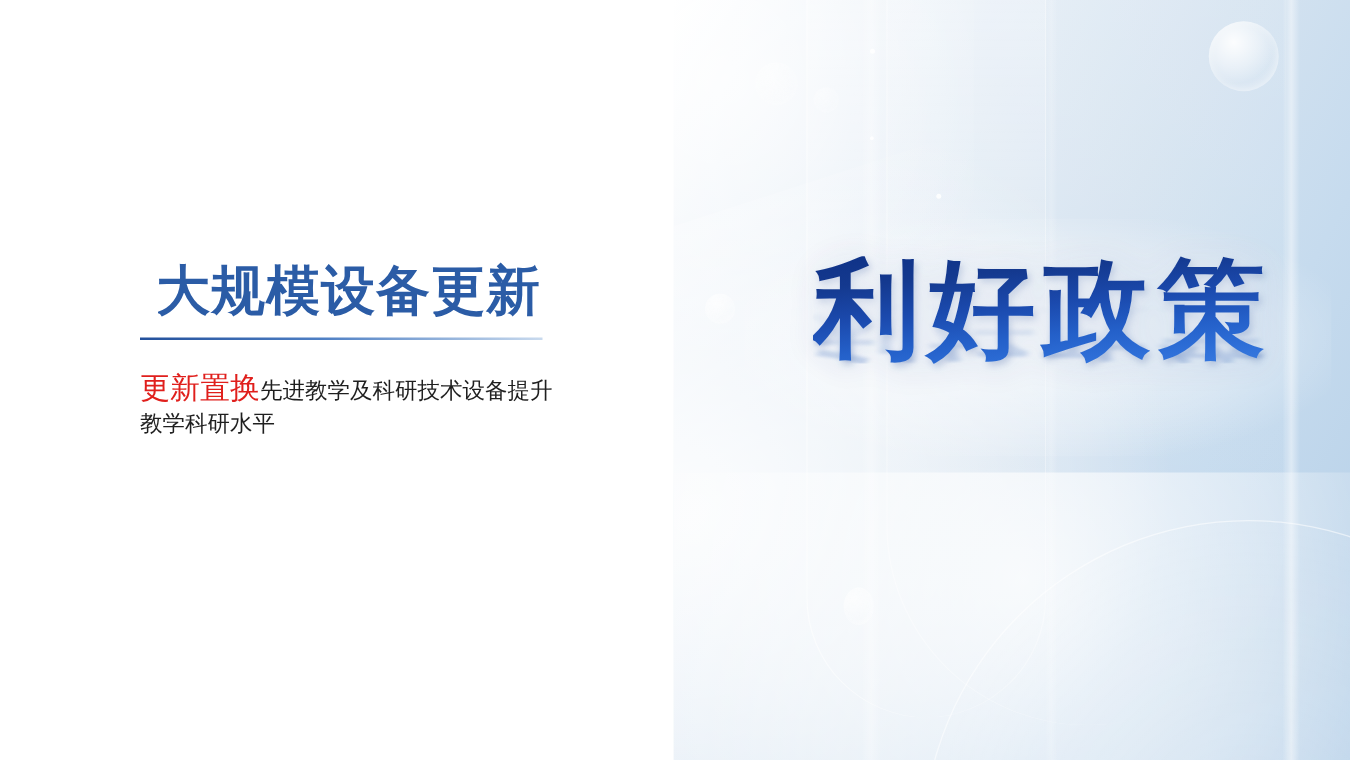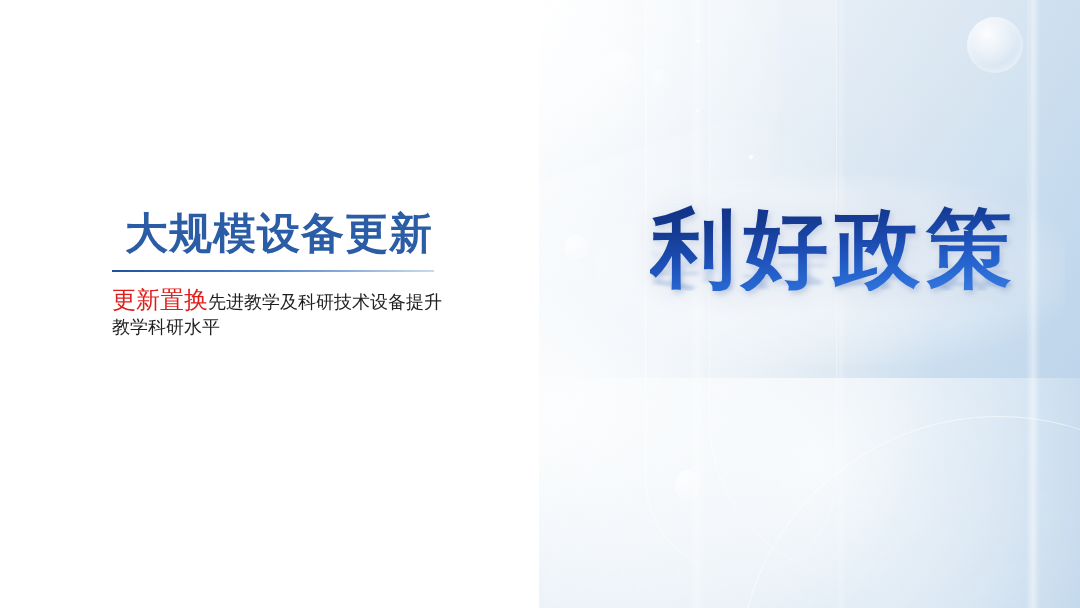--- a/index.html
+++ b/index.html
@@ -48,23 +48,24 @@
   }
 
   .title-rule {
     margin-top: 12px;
     width: 322px;
     height: 2px;
     background: linear-gradient(to right, #23509B 0%, #4E7FC4 45%, #9CB9DE 80%, #C9DAEE 100%);
   }
 
   .subtitle-block {
-    margin-top: 12px;
+    margin-top: 24px;
     width: 330px;
     line-height: 1.32;
+    font-family: Liberation Serif, serif;
   }
 
   .subtitle-accent {
     font-size: 24px;
     font-weight: normal;
     color: #E01F1C;
   }
 
   .subtitle-rest {
     font-size: 18px;

